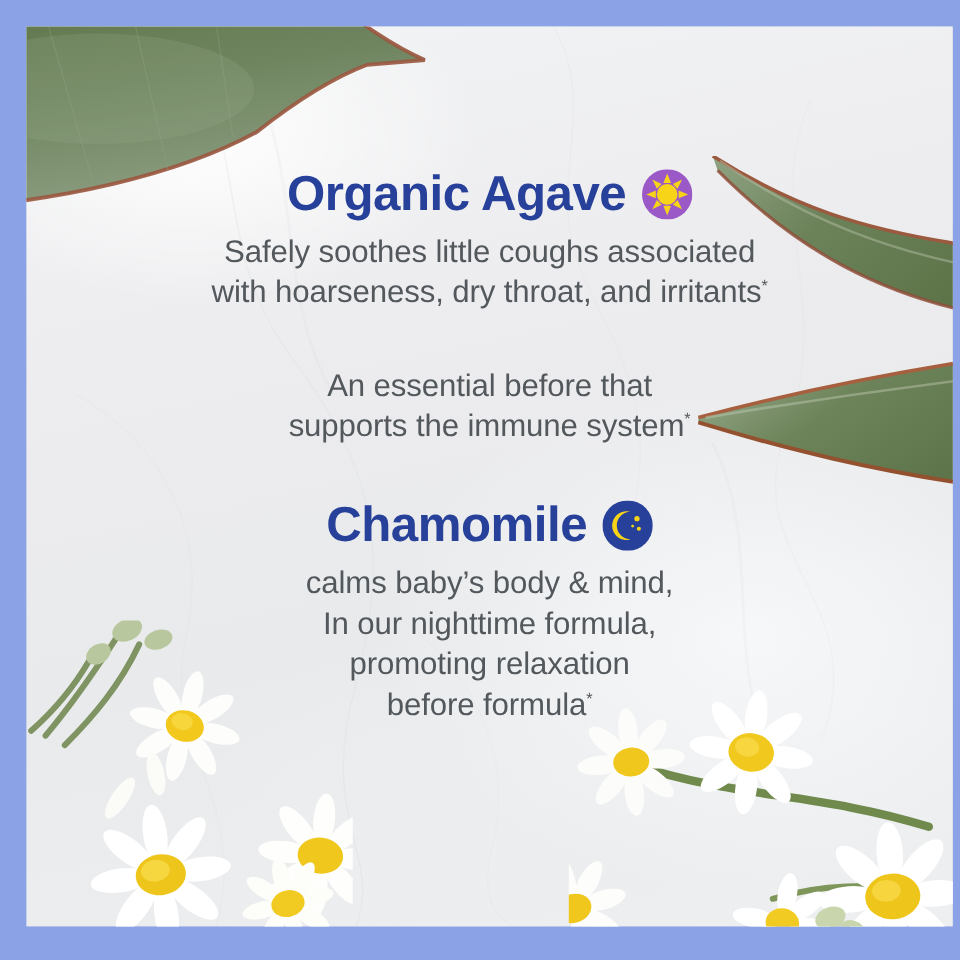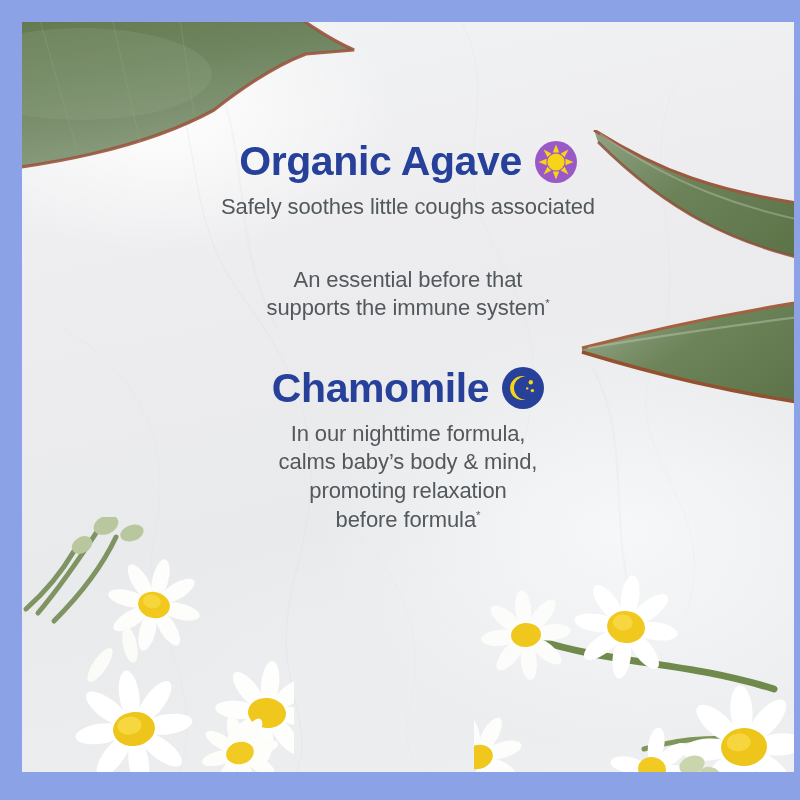--- a/index.html
+++ b/index.html
@@ -81,21 +81,21 @@
     font-weight: bold;
     color: #27409A;
     letter-spacing: -0.4px;
     line-height: 1.05;
     white-space: nowrap;
   }
 
   .badge { display: block; flex: 0 0 auto; }
 
   .body-copy {
-    font-size: 22px;
+    font-size: 26px;
     line-height: 1.30;
     color: #53585C;
     font-weight: 400;
     letter-spacing: -0.1px;
   }
   .body-copy .ln { display: block; white-space: nowrap; }
   .body-copy sup {
     font-size: 0.52em;
     vertical-align: super;
     line-height: 0;
@@ -341,20 +341,21 @@
               <polygon points="33.4,8.6 29.6,16.3 25.7,12.4"></polygon>
               <polygon points="33.4,33.4 25.7,29.6 29.6,25.7"></polygon>
               <polygon points="8.6,33.4 12.4,25.7 16.3,29.6"></polygon>
               <polygon points="8.6,8.6 16.3,12.4 12.4,16.3"></polygon>
               <circle cx="21" cy="21" r="8.6"></circle>
             </g>
           </svg>
         </div>
         <p class="body-copy">
           <span class="ln">Safely soothes little coughs associated</span>
+          <span class="ln"><span>with hoarseness, dry throat, and irritants</span><sup>*</sup></span>
         </p>
       </section>
 
       <section class="block block-zinc">
         <p class="body-copy">
           <span class="ln">An essential before that</span>
           <span class="ln"><span>supports the immune system</span><sup>*</sup></span>
         </p>
       </section>
 
@@ -363,22 +364,22 @@
           <h2 class="heading">Chamomile</h2>
           <svg class="badge" width="42" height="42" viewBox="0 0 42 42">
             <circle cx="21" cy="21" r="21" fill="#27409A"></circle>
             <path d="M23.5 9.5 A12 12 0 1 0 23.5 32.5 A9.6 9.6 0 1 1 23.5 9.5 Z" fill="#F7D417"></path>
             <circle cx="28.8" cy="15.2" r="2.2" fill="#F7D417"></circle>
             <circle cx="30.4" cy="23.6" r="1.7" fill="#F7D417"></circle>
             <circle cx="25.2" cy="21.4" r="1.2" fill="#F7D417"></circle>
           </svg>
         </div>
         <p class="body-copy">
+          <span class="ln">calms baby’s body &amp; mind,</span>
           <span class="ln">In our nighttime formula,</span>
-          <span class="ln">calms baby’s body &amp; mind,</span>
           <span class="ln">promoting relaxation</span>
           <span class="ln"><span>before formula</span><sup>*</sup></span>
         </p>
       </section>
 
     </div>
   </div>
 </div>
 
 </body></html>

